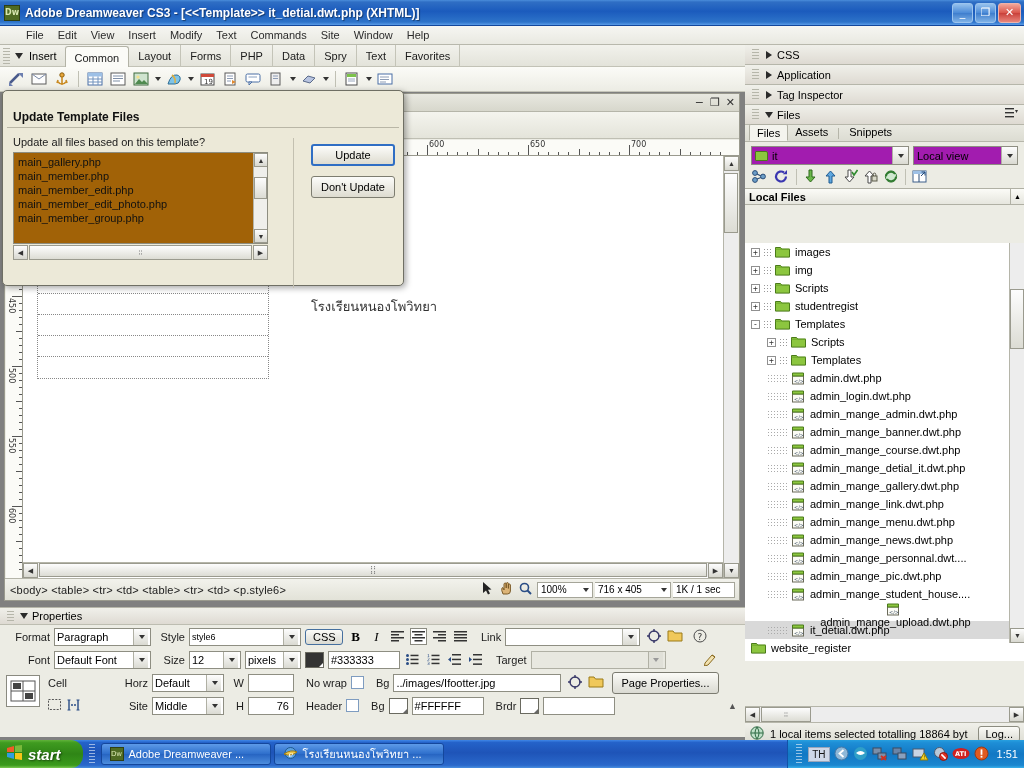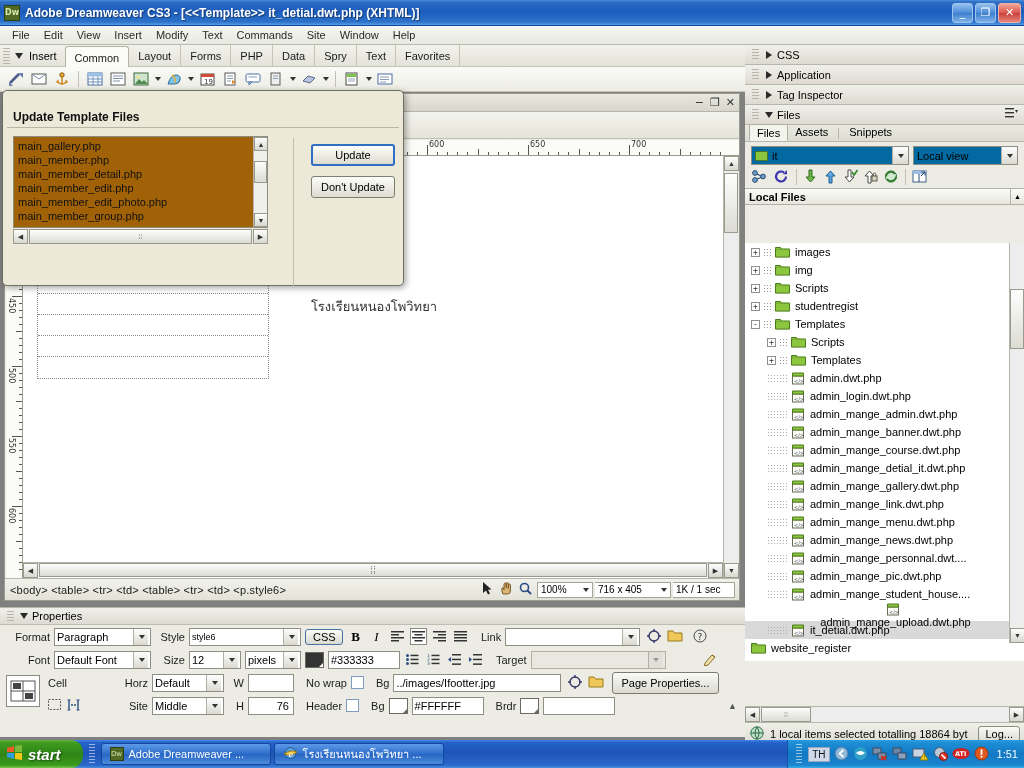--- a/index.html
+++ b/index.html
@@ -46,21 +46,21 @@
   .tbtn.close {
     background: linear-gradient(to bottom,#f3a79a,#d9544a 50%,#c9403a 51%,#e9857b);
     border-color: #eeb3aa; width: 23px;
   }
 
   
   .menubar {
     position: absolute; top: 26px; left: 0; width: 1024px; height: 19px;
     background: linear-gradient(to bottom,#f6f6f2,#e9e9e1);
     border-bottom: 1px solid #b8b8ac;
-    display: flex; align-items: center; padding-left: 5px; text-align: right;
+    display: flex; align-items: center; padding-left: 19px; text-align: right;
   }
   .menuitem { padding: 2px 7px; color: #2b2b2b; font-size: 11px; }
 
   
   .insertbar {
     position: absolute; top: 45px; left: 0; width: 1024px; height: 22px;
     background: linear-gradient(to bottom,#f2f2ec,#e3e3da);
     border-bottom: 1px solid #c2c2b6;
     display: flex; align-items: center;
   }
@@ -157,21 +157,21 @@
   .arrow-r { width:0;height:0;border-top:4px solid transparent;border-bottom:4px solid transparent;border-left:6px solid #2a2a2a;margin:0 5px 0 4px;}
   .arrow-d { width:0;height:0;border-left:4px solid transparent;border-right:4px solid transparent;border-top:6px solid #2a2a2a;margin:0 4px 0 3px;}
 
   .files-tabs { height:17px; background:linear-gradient(to bottom,#e9e9e1,#dcdcd2); display:flex; align-items:flex-end; padding-left:4px; border-bottom:1px solid #b6b6aa;}
   .ftab { font-size:11px; padding:1px 7px; height:17px; line-height:14px;}
   .ftab.active { background:#f4f4ee; border:1px solid #b0b0a4; border-bottom:1px solid #f4f4ee; border-radius:2px 2px 0 0;}
   .ftab-sep { width:1px; height:11px; background:#b5b5a9; margin:0 3px 2px; }
 
   .files-selects { height:24px; display:flex; align-items:center; gap:4px; padding:3px 6px 0; }
   .csel {
-    height:19px; background:#0369a1; border:1px solid #8e8e82; display:flex; align-items:center;
+    height:19px; background:#a21caf; border:1px solid #8e8e82; display:flex; align-items:center;
     font-size:11px; padding-left:3px; position:relative;
   }
   .csel .dd {
     position:absolute; right:0; top:0; width:16px; height:17px;
     background:linear-gradient(to bottom,#fdfdfd,#dadad2); border-left:1px solid #b0b0a4;
     display:flex; align-items:center; justify-content:center;
   }
   .files-toolbar { height:22px; display:flex; align-items:center; gap:5px; padding:2px 6px; }
 
   .lf-head {
@@ -705,26 +705,26 @@
           <span>1K / 1 sec</span>
         </div>
       </div>
     </div>
   </div>
 
   <div class="dialog">
     <div class="dlg-title">Update Template Files</div>
     <div class="dlg-sep"></div>
     <div class="dlg-body">
+      <div class="dlg-q">Update all files based on this template?</div>
 
       <div class="dlg-list">
         <div class="dlg-list-items">
           <div class="dlg-li">main_gallery.php</div>
           <div class="dlg-li">main_member.php</div>
-          <div class="dlg-li">main_member_detail.php</div>
           <div class="dlg-li">main_member_edit.php</div>
           <div class="dlg-li">main_member_edit_photo.php</div>
           <div class="dlg-li">main_member_group.php</div>
         </div>
         <div class="dlg-vscroll">
           <div class="sbtn" style="width:14px;height:14px;">▲</div>
           <div class="sthumb" style="height:22px; margin-top:10px;"></div>
           <div class="sbtn" style="width:14px;height:14px;position:absolute;bottom:0;">▼</div>
         </div>
       </div>

